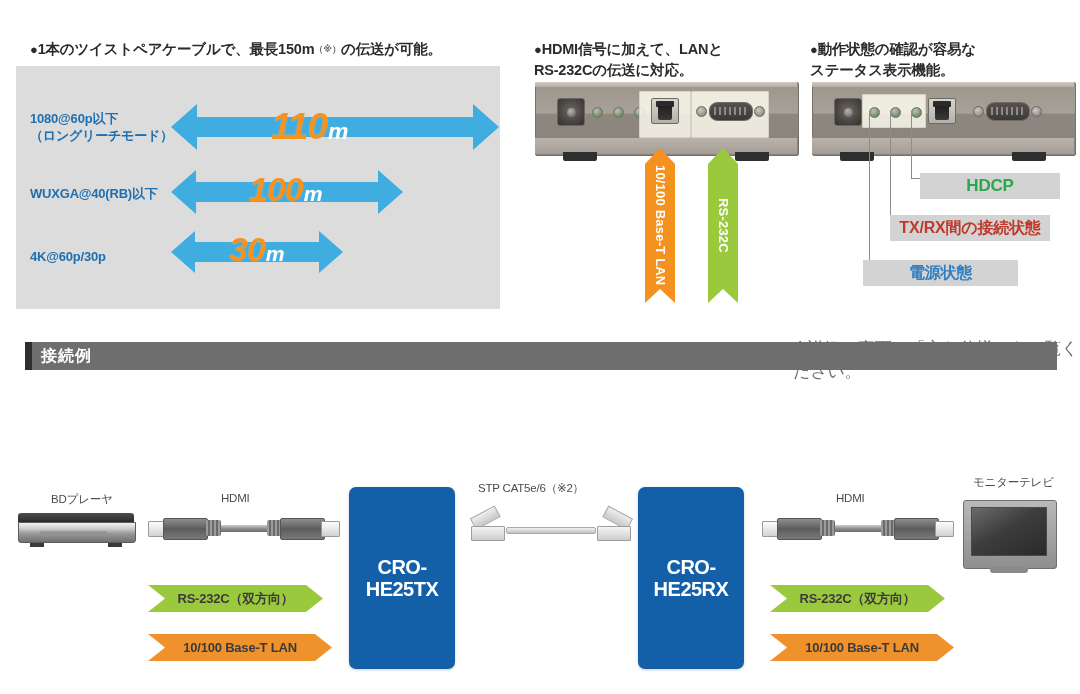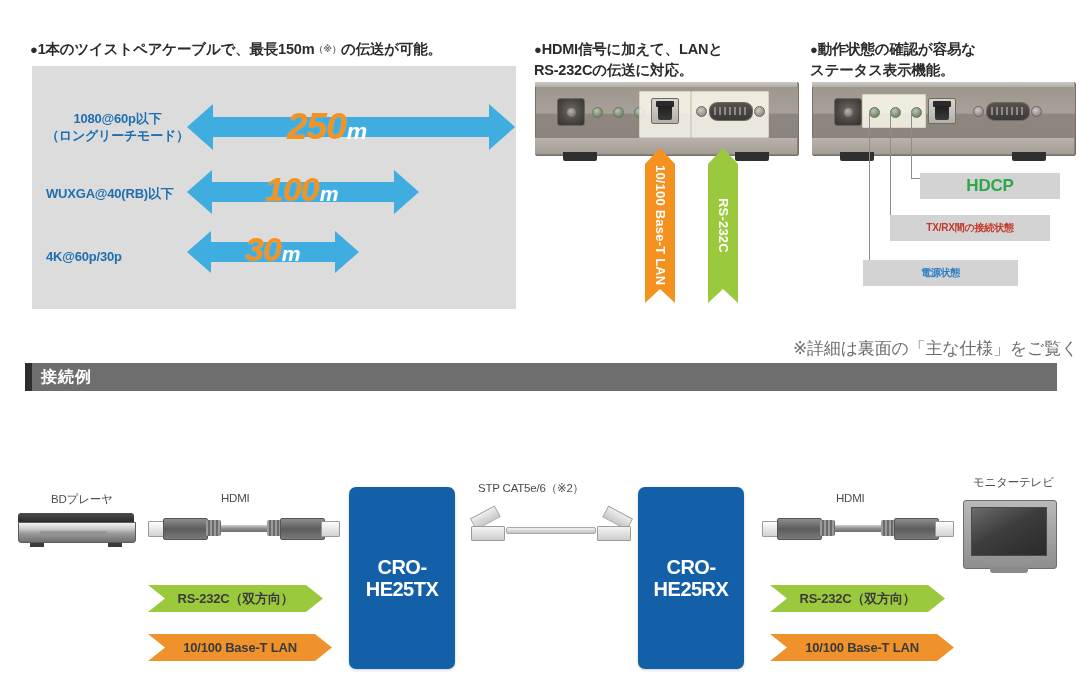--- a/index.html
+++ b/index.html
@@ -14,21 +14,21 @@
   
   .feat-head{
     font-size:14.5px;font-weight:700;color:#2b2b2b;line-height:1.45;
     letter-spacing:-0.2px;white-space:pre-line;
   }
   .feat-head .bullet{font-size:13px;}
   .sup{font-size:9px;vertical-align:2px;color:#6b6b6b;letter-spacing:0;}
 
   
   #distance-chart{
-    left:32px;top:66px;width:484px;height:243px;background:#dcdcdc;text-align:center;
+    left:16px;top:66px;width:484px;height:243px;background:#dcdcdc;
   }
   .dist-label{
     position:absolute;color:#1f6fb0;font-size:13px;font-weight:700;
     line-height:1.32;white-space:pre-line;letter-spacing:-0.2px;
   }
   .arrow-wrap{position:absolute;}
   .arrow-svg{display:block;}
   .arrow-num{
     position:absolute;font-style:italic;font-weight:700;color:#f6921e;
     letter-spacing:-1px;line-height:1;
@@ -84,29 +84,29 @@
   .ribbon-v .rv-text{
     position:absolute;left:0;top:0;width:100%;height:100%;
     display:flex;align-items:center;justify-content:center;
     color:#ffffff;font-weight:700;font-size:13px;letter-spacing:.2px;
     writing-mode:vertical-rl;text-orientation:mixed;white-space:nowrap;
   }
 
   
   .callout-line{position:absolute;background:#8d8d8d;}
   .status-label{
-    position:absolute;background:#d3d3d3;font-weight:700;font-size:10px;
+    position:absolute;background:#d3d3d3;font-weight:700;font-size:16px;
     display:flex;align-items:center;justify-content:center;letter-spacing:-.2px;
     white-space:nowrap;
   }
 
   .footnote{position:absolute;font-size:17px;color:#6d6d6d;letter-spacing:-.2px;}
 
   
-  #section-bar{position:absolute;left:25px;top:363px;width:1032px;height:28px;background:#6e6e6e;}
+  #section-bar{position:absolute;left:25px;top:342px;width:1032px;height:28px;background:#6e6e6e;}
   #section-bar .accent{position:absolute;left:0;top:0;width:7px;height:100%;background:#2e2e2e;}
   #section-bar .sb-text{position:absolute;left:16px;top:50%;transform:translateY(-50%);
     color:#fff;font-size:16px;font-weight:700;letter-spacing:1px;}
 
   
   .dev-caption{position:absolute;font-size:11.5px;color:#4a4a4a;white-space:nowrap;letter-spacing:-.2px;}
   .unit-box{
     position:absolute;background:#1360a8;border-radius:7px;
     display:flex;align-items:center;justify-content:center;text-align:center;
     color:#ffffff;font-weight:700;font-size:20px;line-height:1.12;
@@ -180,21 +180,21 @@
 <div class="abs" id="distance-chart">
 
   <div class="dist-label" style="left:14px;top:44px;">1080@60p以下
 （ロングリーチモード）</div>
   <div class="arrow-wrap" style="left:155px;top:38px;">
     <svg class="arrow-svg" width="328" height="46" viewBox="0 0 328 46" aria-hidden="true">
       <polygon points="0,23 26,0 26,13 302,13 302,0 328,23 302,46 302,33 26,33 26,46" fill="#3fade0"></polygon>
     </svg>
   </div>
   <div class="arrow-num" style="left:255px;top:42px;font-size:37px;">
-    <span>250</span><span class="unit">m</span>
+    <span>110</span><span class="unit">m</span>
   </div>
 
   <div class="dist-label" style="left:14px;top:119px;">WUXGA@40(RB)以下</div>
   <div class="arrow-wrap" style="left:155px;top:104px;">
     <svg class="arrow-svg" width="232" height="44" viewBox="0 0 232 44" aria-hidden="true">
       <polygon points="0,22 25,0 25,12 207,12 207,0 232,22 207,44 207,32 25,32 25,44" fill="#3fade0"></polygon>
     </svg>
   </div>
   <div class="arrow-num" style="left:233px;top:106px;font-size:34px;">
     <span>100</span><span class="unit">m</span>

